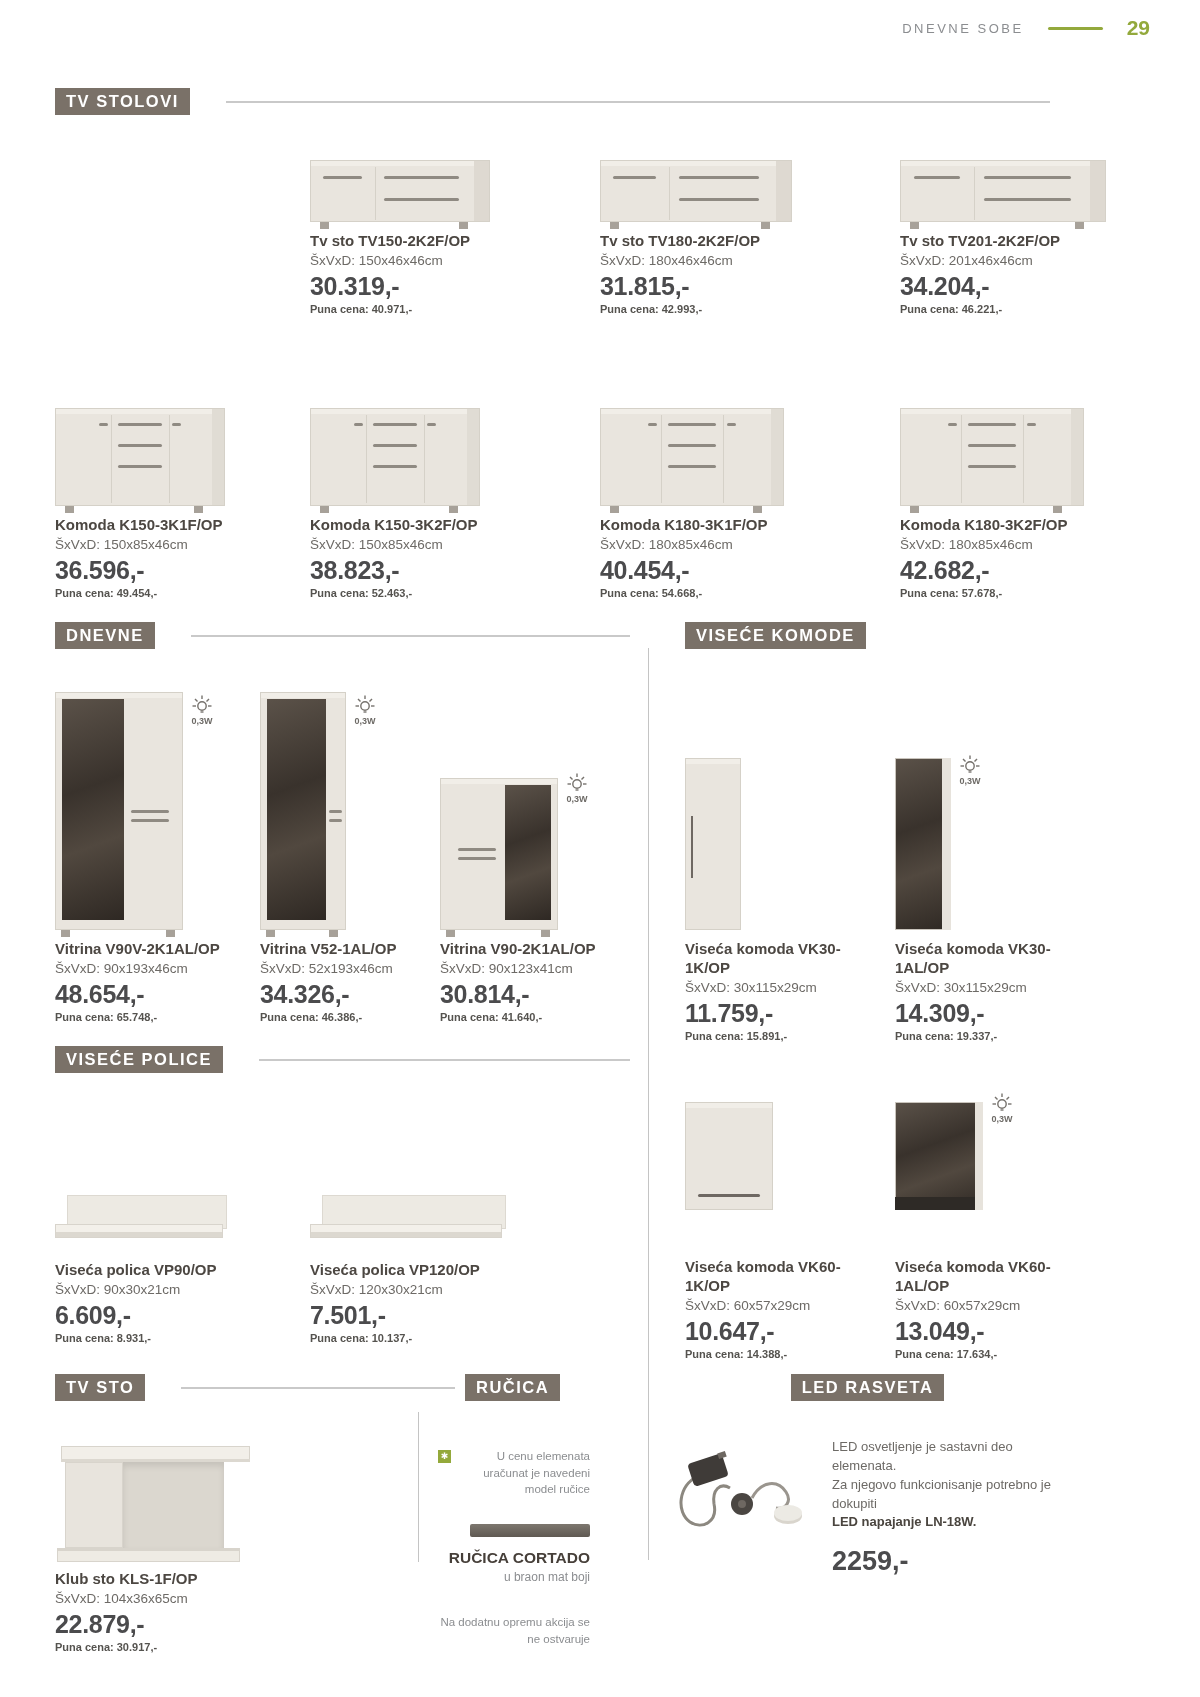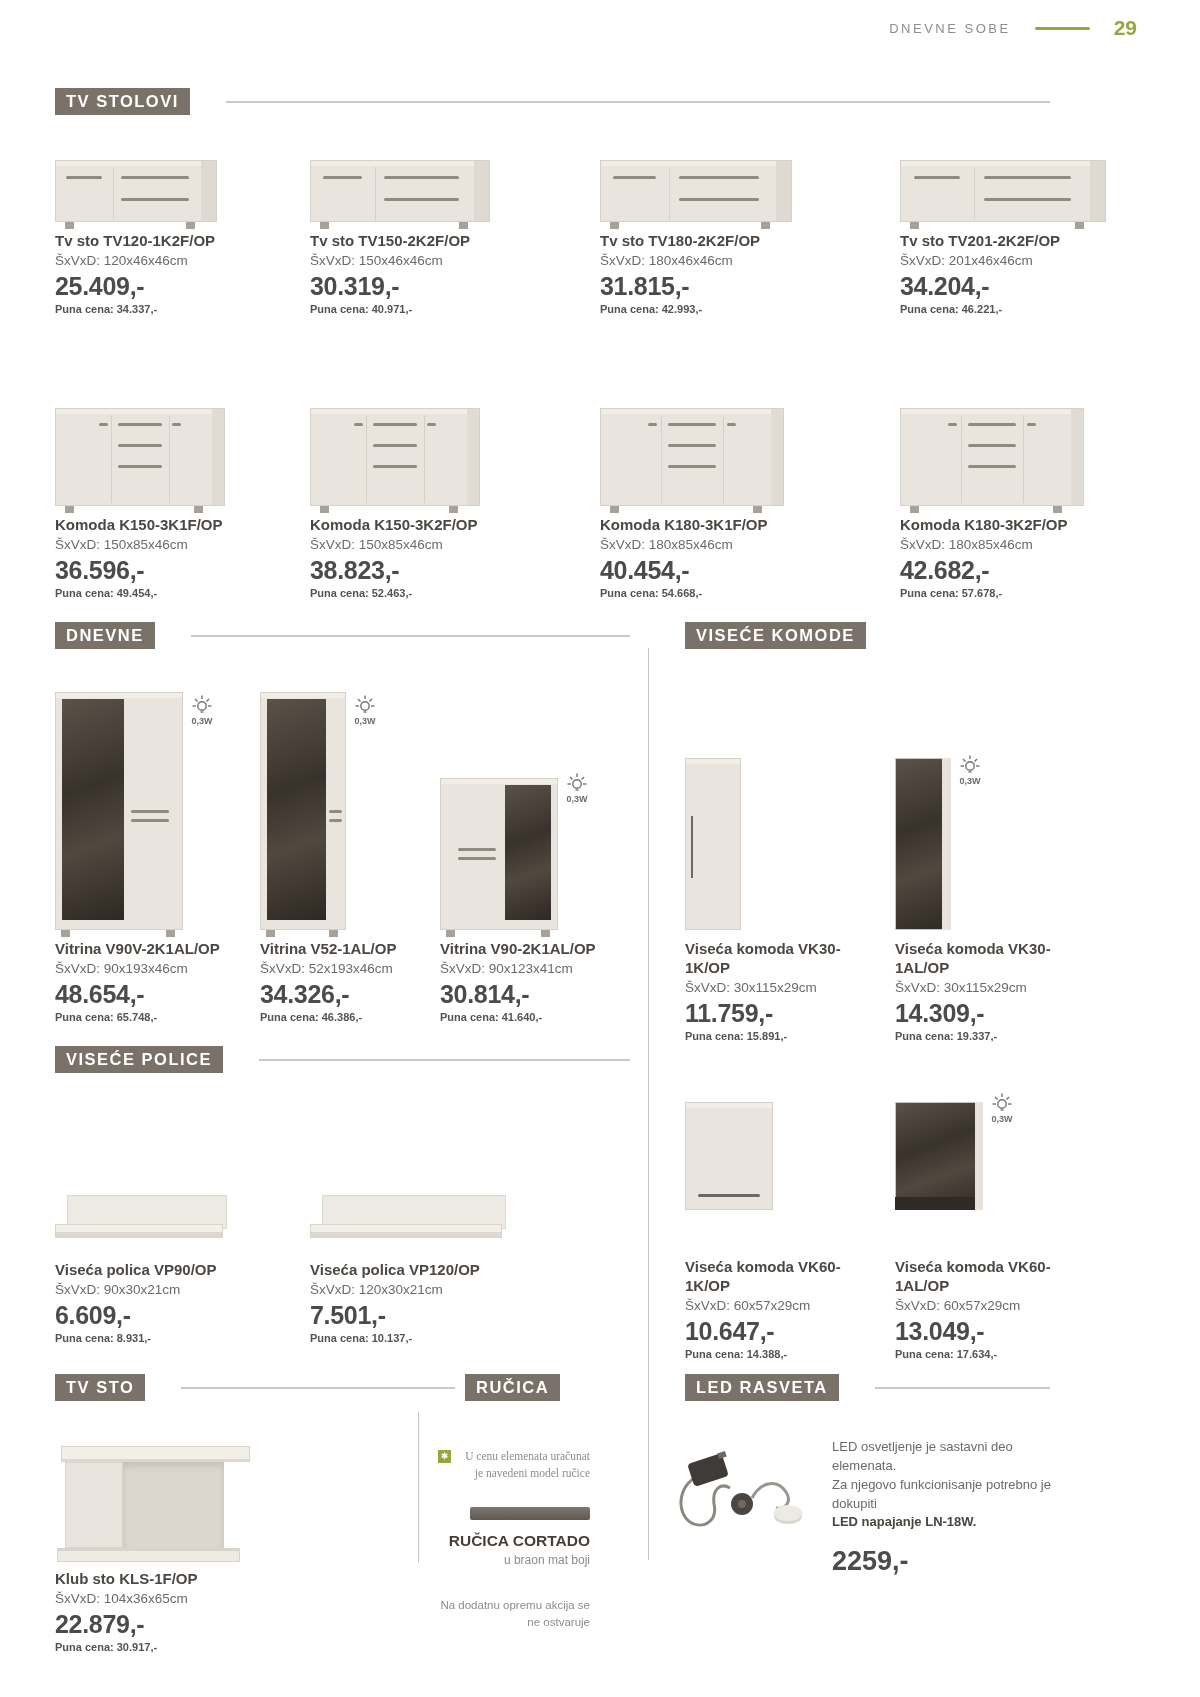--- a/index.html
+++ b/index.html
@@ -1,20 +1,20 @@
 <!DOCTYPE html>
 <html><head>
 <meta charset="utf-8">
 <style>
   html,body{margin:0;padding:0;background:#e8e8e8;}
   body{font-family:"Liberation Sans","DejaVu Sans",sans-serif;color:#4c4742;}
   .page{position:relative;width:1200px;height:1697px;background:#ffffff;margin:0 auto;overflow:hidden;}
 
   
-  .page-head{position:absolute;top:16px;right:63px;display:flex;align-items:center;gap:24px;}
+  .page-head{position:absolute;top:16px;right:50px;display:flex;align-items:center;gap:24px;}
   .ph-cat{font-size:13px;letter-spacing:2.5px;color:#8b8d90;}
   .ph-line{width:55px;height:3px;background:#93a93c;border-radius:2px;}
   .ph-num{font-size:21px;font-weight:bold;color:#93a93c;}
 
   
   .sec-head{position:absolute;display:flex;align-items:center;gap:36px;}
   .sec-title{background:#7a7168;color:#fff;font-weight:bold;font-size:16.5px;letter-spacing:1.5px;padding:4px 11px;white-space:nowrap;}
   .sec-line{flex:1;height:2px;background:#c9c9c9;}
 
   
@@ -91,21 +91,21 @@
 
   
   .lamp{position:absolute;text-align:center;}
   .lamp svg{display:block;margin:0 auto;}
   .lampw{font-size:9px;font-weight:bold;color:#6d6a66;margin-top:0px;}
 
   
   .rucica-block{position:absolute;left:425px;top:1448px;width:165px;text-align:right;}
   .rucica-note{display:flex;justify-content:flex-end;gap:7px;}
   .marker{width:13px;height:13px;background:#94a93b;color:#fff;font-size:9px;line-height:13px;text-align:center;flex:0 0 13px;margin-top:2px;}
-  .note-text{font-size:11.5px;color:#8b8d90;line-height:1.45;width:132px;font-family:Liberation Serif, serif;}
+  .note-text{font-size:11.5px;color:#8b8d90;line-height:1.45;width:132px;}
   .handlebar{margin:26px 0 12px auto;width:120px;height:13px;border-radius:2px;background:linear-gradient(180deg,#7d776f,#5f5952);}
   .handle-name{font-size:15.5px;font-weight:bold;color:#463f39;}
   .handle-finish{font-size:12px;color:#8b8d90;margin-top:3px;}
   .rucica-foot{font-size:11.5px;color:#8b8d90;line-height:1.45;margin-top:30px;}
 
   
   .led-block{position:absolute;left:668px;top:1438px;display:flex;}
   .led-img{width:152px;flex:0 0 152px;}
   .led-text{margin-left:12px;width:240px;}
   .led-line{font-size:13px;color:#6d6a66;line-height:1.45;}
@@ -121,36 +121,20 @@
     <span class="ph-cat">DNEVNE SOBE</span>
     <span class="ph-line"></span>
     <span class="ph-num">29</span>
   </div>
 
   <div class="sec-head" style="left:55px;top:88px;width:995px;">
     <span class="sec-title">TV STOLOVI</span>
     <span class="sec-line"></span>
   </div>
 
-  <div class="card" style="left:55px;top:150px;width:230px">
-    <div class="imgwrap" style="height:72px">
-      <div class="furn beige tvstand" style="width:162px">
-          <div class="vline"></div>
-          <div class="hdl hd"></div>
-          <div class="hdl h1"></div>
-          <div class="hdl h2"></div>
-          <div class="foot fl"></div>
-          <div class="foot fr"></div>
-        </div>
-    </div>
-    <div class="p-name">Tv sto TV120-1K2F/OP</div>
-    <div class="p-dims">ŠxVxD: 120x46x46cm</div>
-    <div class="p-price">25.409,-</div>
-    <div class="p-full">Puna cena: 34.337,-</div>
-  </div>
 
   <div class="card" style="left:310px;top:150px;width:230px">
     <div class="imgwrap" style="height:72px">
       <div class="furn beige tvstand" style="width:180px">
           <div class="vline"></div>
           <div class="hdl hd"></div>
           <div class="hdl h1"></div>
           <div class="hdl h2"></div>
           <div class="foot fl"></div>
           <div class="foot fr"></div>
@@ -471,21 +455,21 @@
     <div class="p-full">Puna cena: 17.634,-</div>
   </div>
 
   <div class="sec-head" style="left:55px;top:1374px;width:400px;">
     <span class="sec-title">TV STO</span>
     <span class="sec-line"></span>
   </div>
   <div class="sec-head" style="left:465px;top:1374px;">
     <span class="sec-title">RUČICA</span>
   </div>
-  <div class="sec-head" style="left:685px;top:1374px;width:365px;">
+  <div class="sec-head" style="left:685px;top:1374px;width:365px;flex-direction:column;">
     <span class="sec-title">LED RASVETA</span>
     <span class="sec-line"></span>
   </div>
 
   <div class="vdiv" style="left:418px;top:1412px;height:150px;"></div>
 
   <div class="card" style="left:55px;top:1440px;width:240px">
     <div class="imgwrap" style="height:122px;margin-bottom:8px">
       <div class="furn klubsto">
           <div class="ktop"></div>

